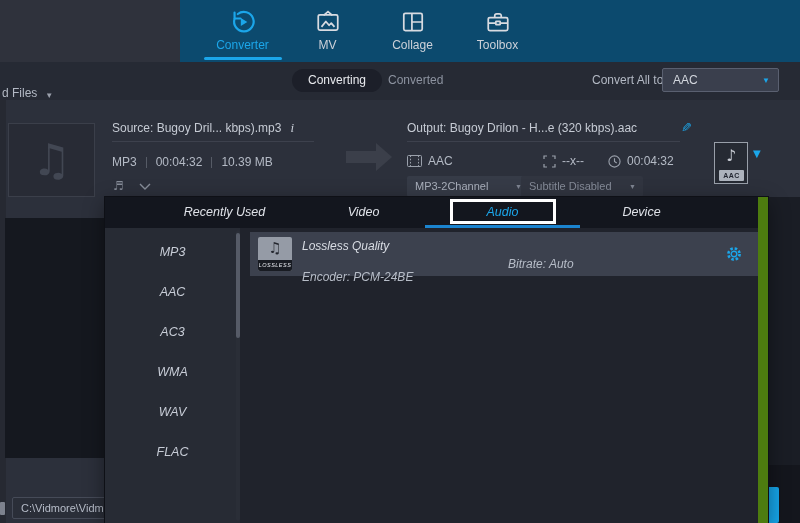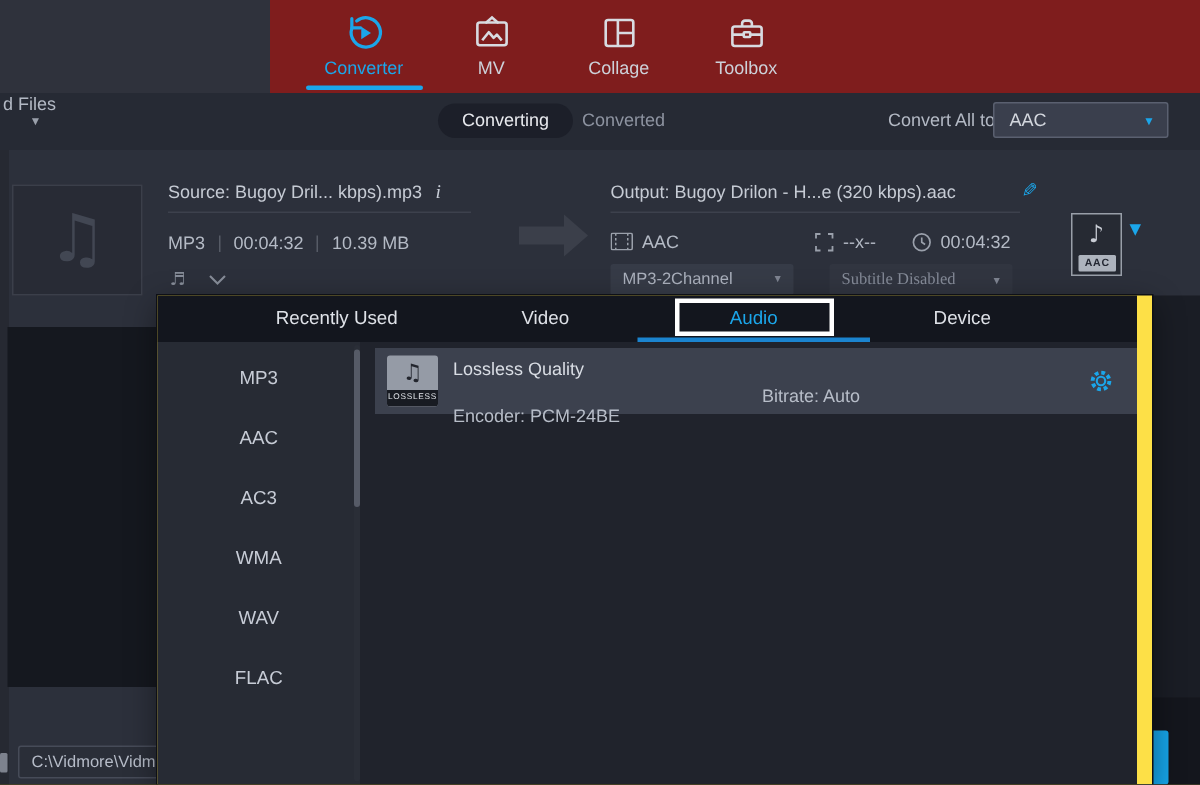--- a/index.html
+++ b/index.html
@@ -3,33 +3,33 @@
 <meta charset="utf-8">
 <style>
   html,body{margin:0;padding:0;background:#101218;}
   .stage{position:relative;width:800px;height:523px;overflow:hidden;
          background:#2c303b;font-family:"Liberation Sans",sans-serif;
          -webkit-font-smoothing:antialiased;color:#c6cbd4;}
   .abs{position:absolute;box-sizing:border-box;}
   .glyph{font-family:"DejaVu Sans",sans-serif;}
 
   
-  .topbar{left:0;top:0;width:800px;height:74px;background:#7f1d1d;}
+  .topbar{left:0;top:0;width:800px;height:74px;background:#0c4a6e;}
   .topbar-left{left:0;top:0;width:180px;height:62px;background:#2f323c;}
   .nav-item{top:8px;width:85px;height:52px;display:flex;flex-direction:column;
             align-items:center;cursor:pointer;}
   .nav-icon{height:28px;display:flex;align-items:center;justify-content:center;}
   .nav-label{font-size:12px;color:#cdd1d9;margin-top:2px;}
   .nav-label.active{color:#1ba6ea;}
   .nav-underline{left:204px;top:57px;width:78px;height:3px;background:#1ba6ea;border-radius:2px;}
 
   
   .bar2{left:0;top:62px;width:800px;height:38px;background:#262a34;}
-  .files-btn{left:2px;top:62px;height:38px;display:flex;align-items:center;
-             font-size:12px;color:#b3b9c4;cursor:pointer;flex-direction:column;}
+  .files-btn{left:2px;top:62px;height:38px;display:flex;align-items:flex-end;
+             font-size:12px;color:#b3b9c4;cursor:pointer;}
   .caret{font-size:8px;color:#9aa0ab;margin-left:8px;}
   .pill{left:292px;top:69px;height:23px;line-height:23px;padding:0 16px;
         border-radius:12px;background:#1c1f29;font-size:12px;color:#e8eaee;cursor:pointer;}
   .converted{left:388px;top:69px;line-height:23px;font-size:12px;color:#8d93a0;cursor:pointer;}
   .ca-label{left:592px;top:69px;line-height:23px;font-size:12px;color:#b3b9c4;}
   .ca-dd{left:662px;top:68px;width:117px;height:24px;background:#3a3f4d;
          border:1px solid #5a6070;border-radius:2px;cursor:pointer;}
   .ca-dd .val{position:absolute;left:10px;top:0;line-height:22px;font-size:12px;color:#d3d7de;}
   .ca-dd .caret{position:absolute;right:8px;top:7px;color:#1ba6ea;margin:0;}
 
@@ -62,22 +62,22 @@
   .right-band{left:758px;top:465px;width:42px;height:58px;background:#14161d;}
   .convert-btn{left:758px;top:487px;width:21px;height:36px;background:#16a5e9;
                border-radius:2px;cursor:pointer;}
   .path-field{left:12px;top:497px;width:104px;height:22px;background:#2a2e38;
               border:1px solid #464b58;border-radius:2px;overflow:hidden;}
   .path-field .val{position:absolute;left:8px;top:0;line-height:20px;font-size:11px;
                    color:#b6bcc8;white-space:nowrap;}
   .cut-icon{left:0;top:502px;width:5px;height:13px;background:#7d828e;border-radius:1px;}
 
   
-  .popup{left:105px;top:197px;width:663px;height:326px;background:#fde047;z-index:10;
-         box-shadow:0 0 0 1px #0e1016,0 6px 20px rgba(0,0,0,.45);}
+  .popup{left:105px;top:197px;width:663px;height:326px;background:#4d7c0f;z-index:10;
+         box-shadow:0 0 0 1px #0e1016,0 6px 20px rgba(0,0,0,.45);font-style:italic;}
   .popup-header{left:0;top:0;width:653px;height:31px;background:#13161e;}
   .ptab{top:0;width:139px;height:31px;line-height:31px;text-align:center;
         font-size:12.5px;color:#dfe2e8;cursor:pointer;}
   .ptab.active{color:#1ba6ea;}
   .hl-box{border:3px solid #ffffff;z-index:12;pointer-events:none;}
   .ptab-underline{left:320px;top:28px;width:155px;height:3px;background:#1b84cf;}
   .sidebar{left:0;top:31px;width:135px;height:295px;background:#272b34;}
   .fmt-item{position:relative;height:40px;line-height:40px;text-align:center;
             font-size:12.5px;color:#c7ccd6;cursor:pointer;}
   .fmt-item.selected{background:#16a5e9;color:#ffffff;}
@@ -219,21 +219,21 @@
       <circle cx="7" cy="7" r="6" fill="none" stroke="#9aa0ab" stroke-width="1.2"></circle>
       <path d="M7 3.5V7l2.4 1.6" fill="none" stroke="#9aa0ab" stroke-width="1.2"></path>
     </svg>
     <span>00:04:32</span>
   </div>
 
   <div class="abs mini-dd" style="left:407px;top:176px;width:122px;">
     <span class="val">MP3-2Channel</span>
     <span class="caret">▼</span>
   </div>
-  <div class="abs mini-dd dim" style="left:553px;top:176px;width:122px;font-family:Liberation Serif, serif;">
+  <div class="abs mini-dd dim" style="left:521px;top:176px;width:122px;">
     <span class="val">Subtitle Disabled</span>
     <span class="caret">▼</span>
   </div>
 
   <div class="abs out-thumb">
     <span class="note glyph">♪</span>
     <span class="badge">AAC</span>
   </div>
   <span class="abs glyph" style="left:753px;top:148px;font-size:10px;color:#1ba6ea;cursor:pointer;">▼</span>
 

